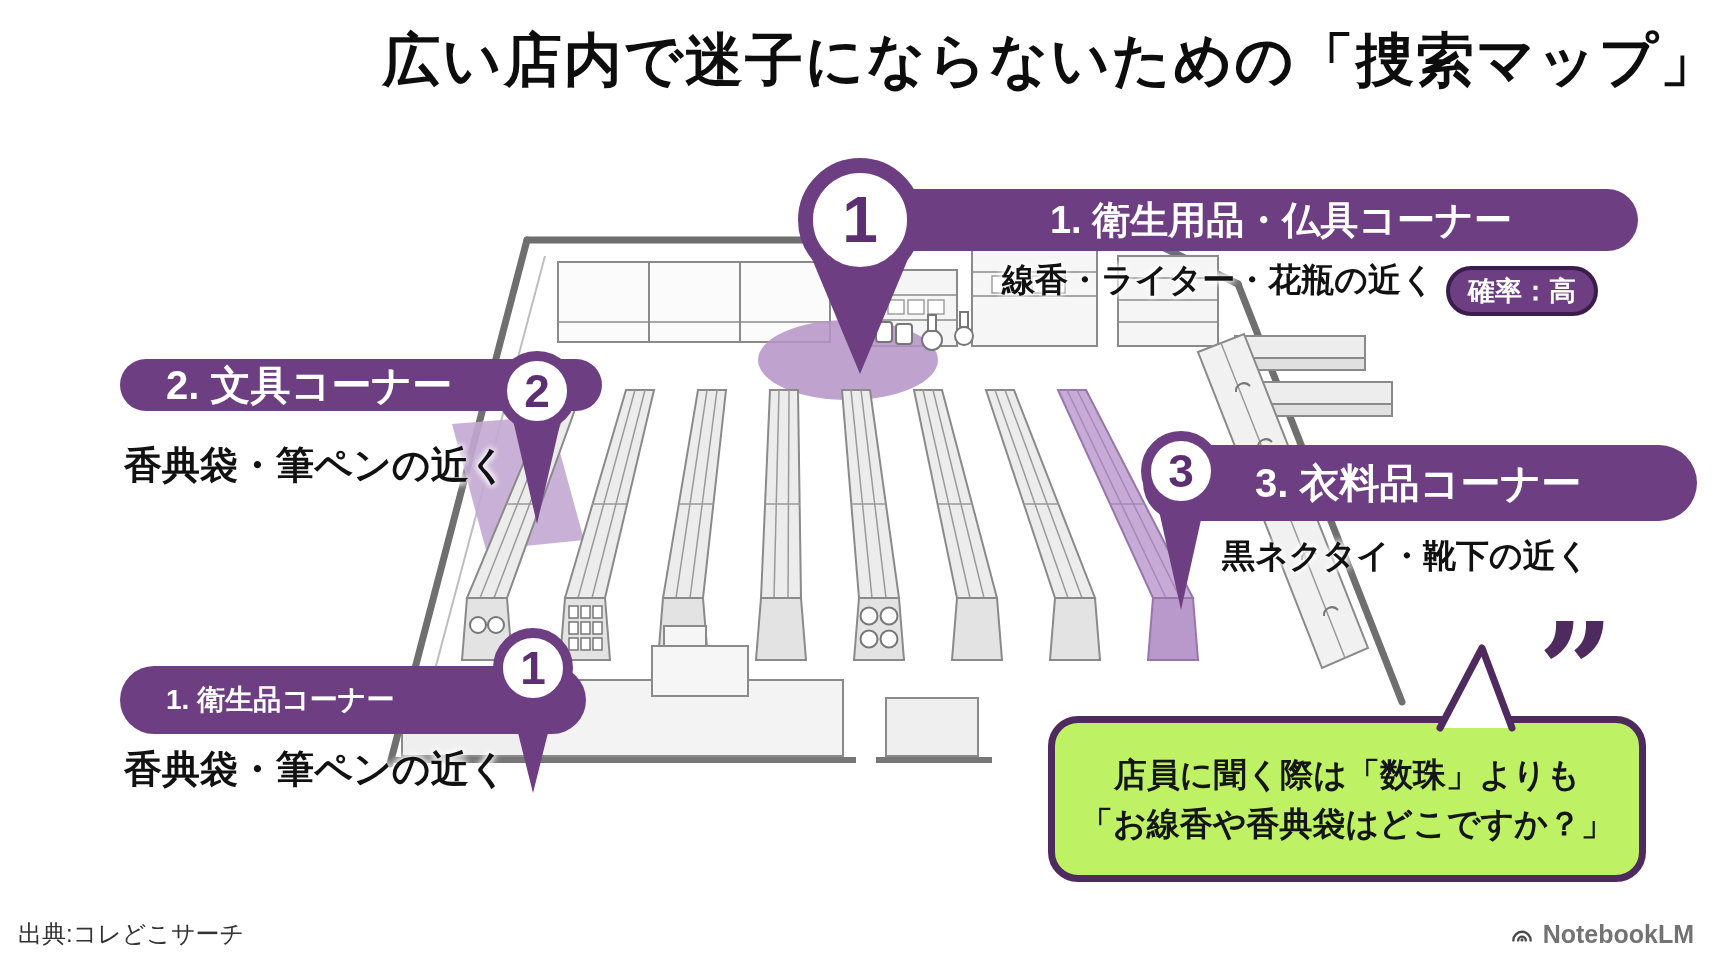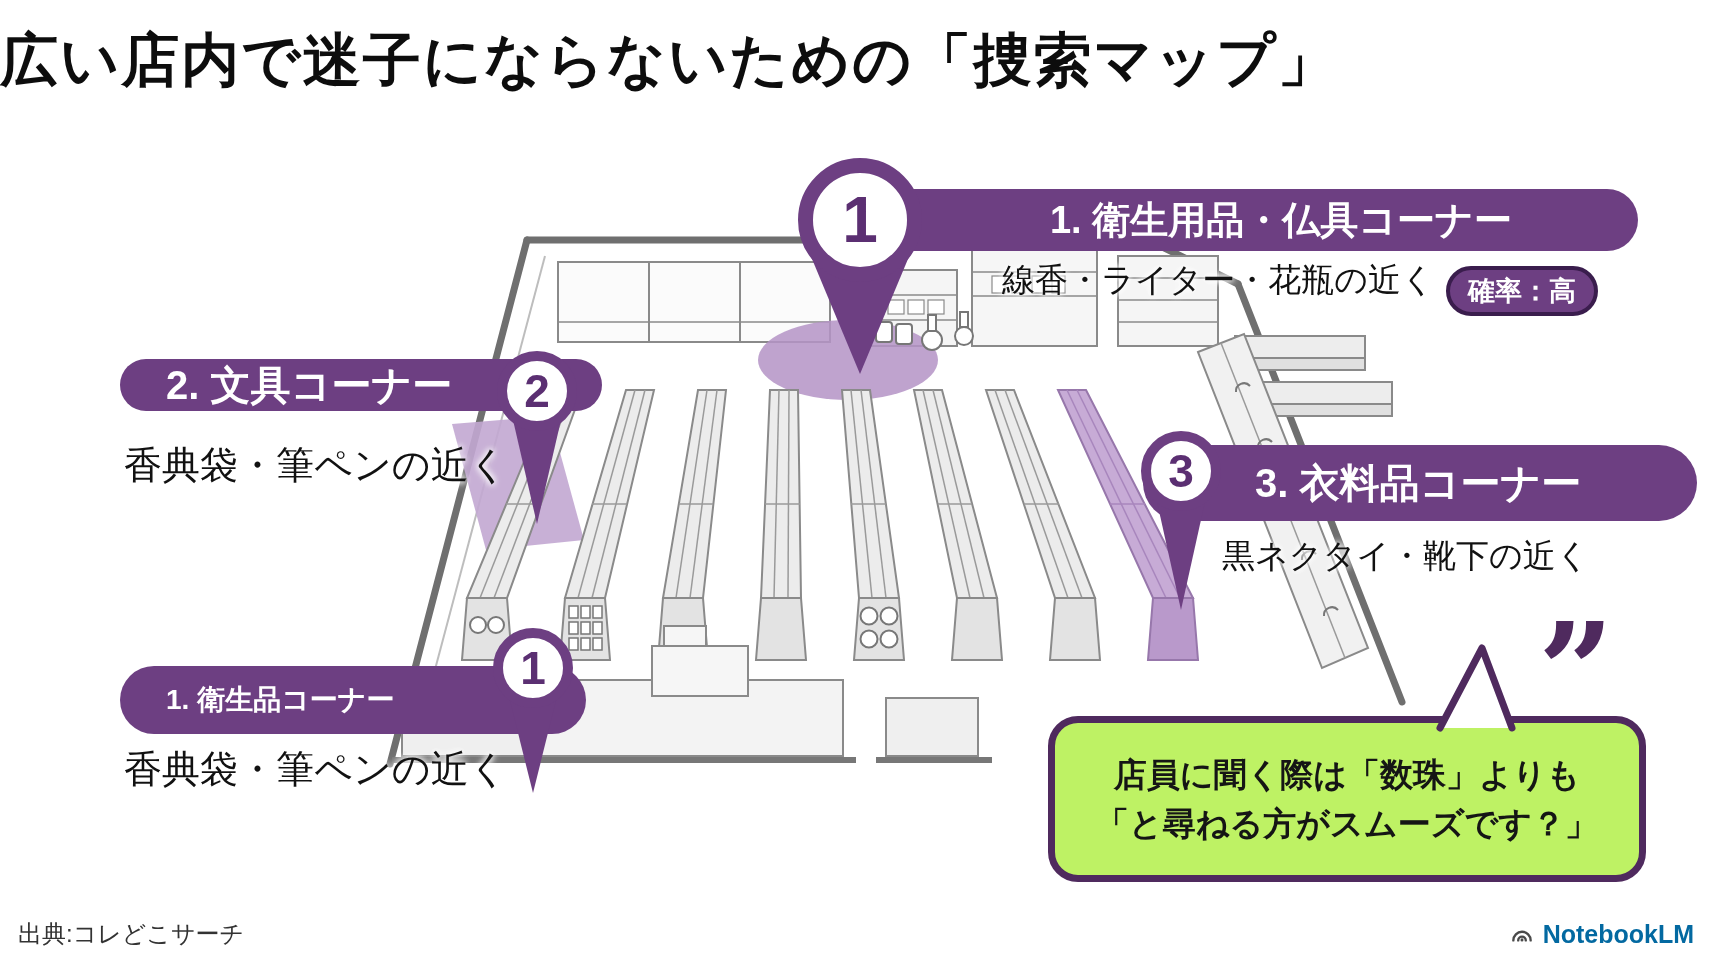--- a/index.html
+++ b/index.html
@@ -1,37 +1,37 @@
 <!DOCTYPE html>
 <html><head>
 <meta charset="utf-8">
 <style>
   html,body{margin:0;padding:0;background:#ffffff;}
   .canvas{
     position:relative;width:1720px;height:960px;background:#ffffff;overflow:hidden;
     font-family:"Liberation Sans","DejaVu Sans",sans-serif;
   }
   .title{
-    position:absolute;left:0;top:22px;width:100%;text-align:left;
+    position:absolute;left:0;top:22px;width:100%;text-align:right;
     font-family:"DejaVu Serif","Liberation Serif",serif;
     font-size:58px;font-weight:700;color:#0d0d0d;letter-spacing:2px;z-index:3;
   }
   .store-svg{position:absolute;left:0;top:0;width:1720px;height:960px;z-index:1;}
   
   .label-bar{
     position:absolute;background:#6d3f82;color:#ffffff;font-weight:700;
     display:flex;align-items:center;border-radius:999px;z-index:5;white-space:nowrap;
   }
   .bar-spot1{left:874px;top:189px;width:714px;height:62px;font-size:38px;justify-content:center;padding-left:50px;}
   .bar-spot2{left:120px;top:359px;width:436px;height:52px;font-size:40px;padding-left:46px;}
   .bar-spot3{left:1143px;top:445px;width:442px;height:76px;font-size:40px;padding-left:112px;}
   .bar-spot1b{left:120px;top:666px;width:420px;height:68px;font-size:28px;padding-left:46px;}
   
   .subtitle{
-    position:absolute;color:#111111;font-weight:400;z-index:8;white-space:nowrap;
+    position:absolute;color:#111111;font-weight:700;z-index:8;white-space:nowrap;
     text-shadow:0 0 6px #ffffff,0 0 6px #ffffff,0 0 10px #ffffff;
   }
   .sub-spot1{left:1002px;top:258px;font-size:33px;}
   .sub-spot2{left:124px;top:440px;font-size:38px;}
   .sub-spot3{left:1222px;top:526px;font-size:33px;margin-top:8px;}
   .sub-spot1b{left:124px;top:744px;font-size:38px;}
   .badge{
     position:absolute;left:1446px;top:266px;height:50px;padding:8px 18px;
     background:#6d3f82;border:4px solid #3a1d4d;border-radius:999px;color:#ffffff;
     font-size:27px;font-weight:700;display:flex;align-items:center;z-index:8;box-sizing:border-box;white-space:nowrap;
@@ -59,21 +59,21 @@
     font-size:33px;font-weight:700;color:#151515;line-height:1.5;text-align:center;white-space:nowrap;
   }
   .bubble-tail-svg{position:absolute;left:0;top:0;width:1720px;height:960px;z-index:10;pointer-events:none;}
   .quote-mark{
     position:absolute;left:1538px;top:606px;font-family:"DejaVu Serif","Liberation Serif",serif;
     font-size:132px;font-weight:700;color:#4f2a5e;line-height:1;z-index:11;
   }
   
   .source{position:absolute;left:18px;top:918px;font-size:24px;color:#333333;z-index:3;}
   .brand{position:absolute;right:26px;top:920px;display:flex;align-items:center;gap:8px;z-index:3;}
-  .brand-label{font-size:25px;color:#0369a1;font-weight:600;}
+  .brand-label{font-size:25px;color:#737373;font-weight:600;}
 </style>
 </head>
 <body>
 
 <div class="canvas">
 
   <div class="title">広い店内で迷子にならないための「捜索マップ」</div>
 
   <svg class="store-svg" viewBox="0 0 1720 960" xmlns="http://www.w3.org/2000/svg">
 
@@ -256,21 +256,21 @@
   <div class="pin-circle circ-3">
     <span>3</span>
   </div>
   <div class="pin-tail tail-1b"></div>
   <div class="pin-circle circ-1b">
     <span>1</span>
   </div>
 
   <div class="bubble">
     <div>店員に聞く際は「数珠」よりも</div>
-    <div>「と尋ねる方がスムーズです？」</div>
+    <div>「お線香や香典袋はどこですか？」</div>
   </div>
   <svg class="bubble-tail-svg" viewBox="0 0 1720 960" xmlns="http://www.w3.org/2000/svg">
     <path d="M1440 728 L1482 648 L1512 728" fill="#ffffff" stroke="#4f2a5e" stroke-width="7" stroke-linejoin="round" stroke-linecap="round"></path>
   </svg>
   <div class="quote-mark">”</div>
 
   <div class="source">出典:コレどこサーチ</div>
   <div class="brand">
     <svg width="26" height="26" viewBox="0 0 24 24" xmlns="http://www.w3.org/2000/svg">
       <path d="M4 17 a8 8 0 0 1 16 0" fill="none" stroke="#4a4a4a" stroke-width="2.2" stroke-linecap="round"></path>

